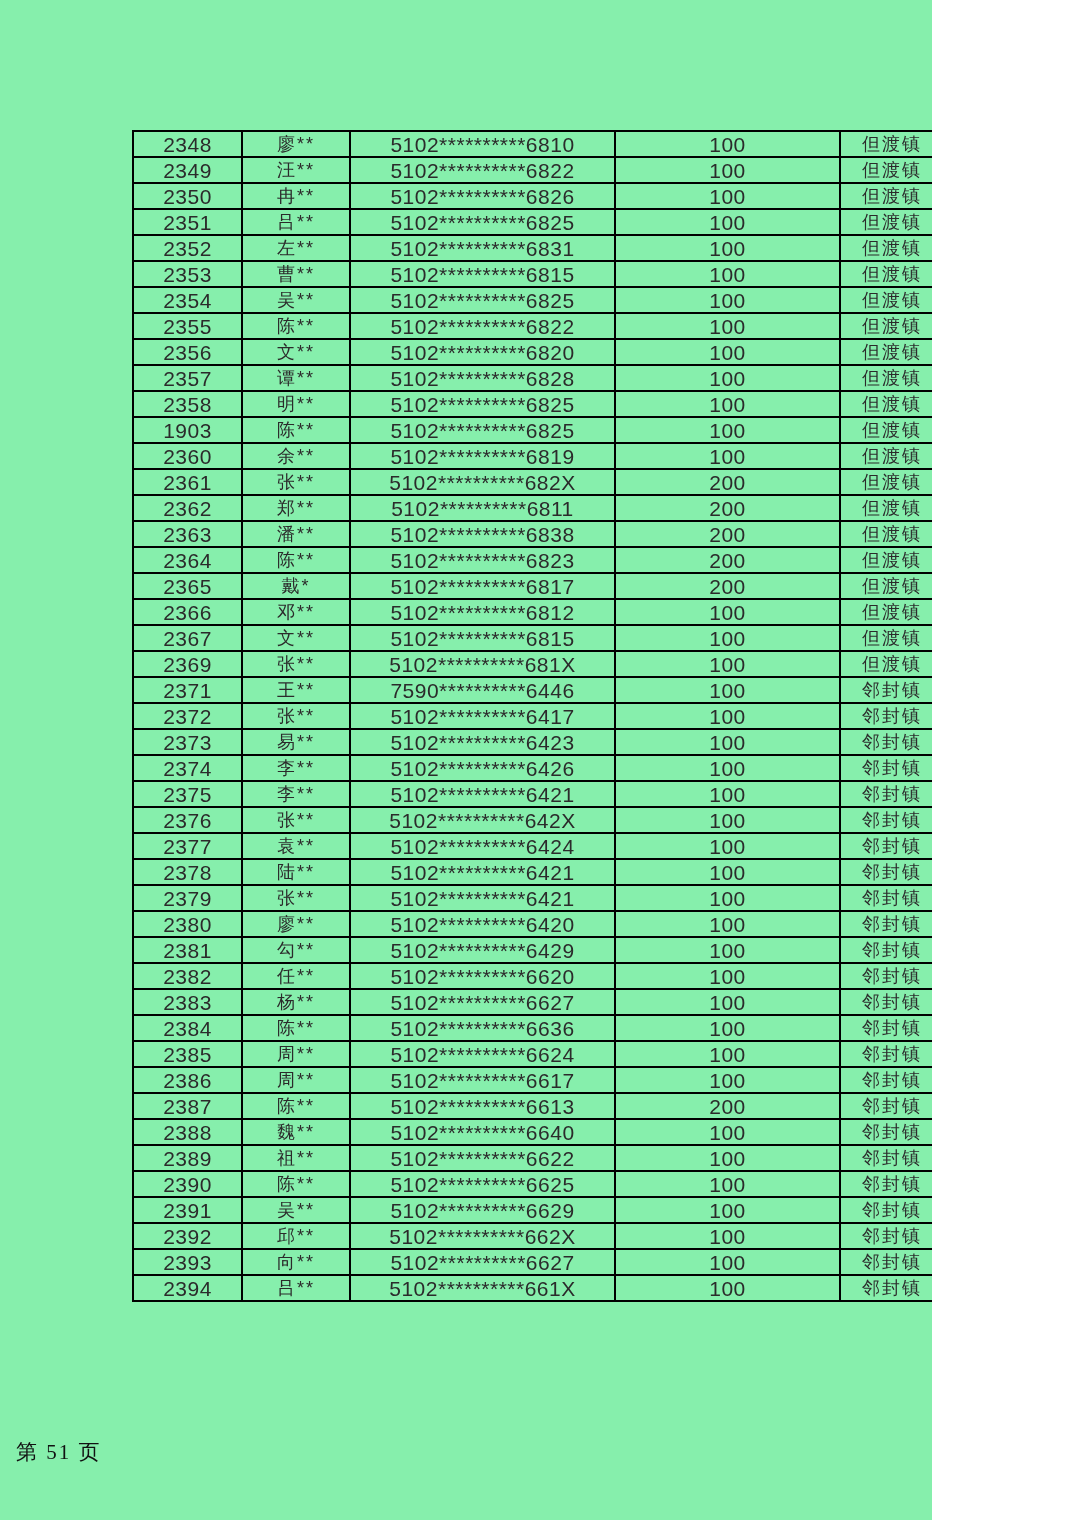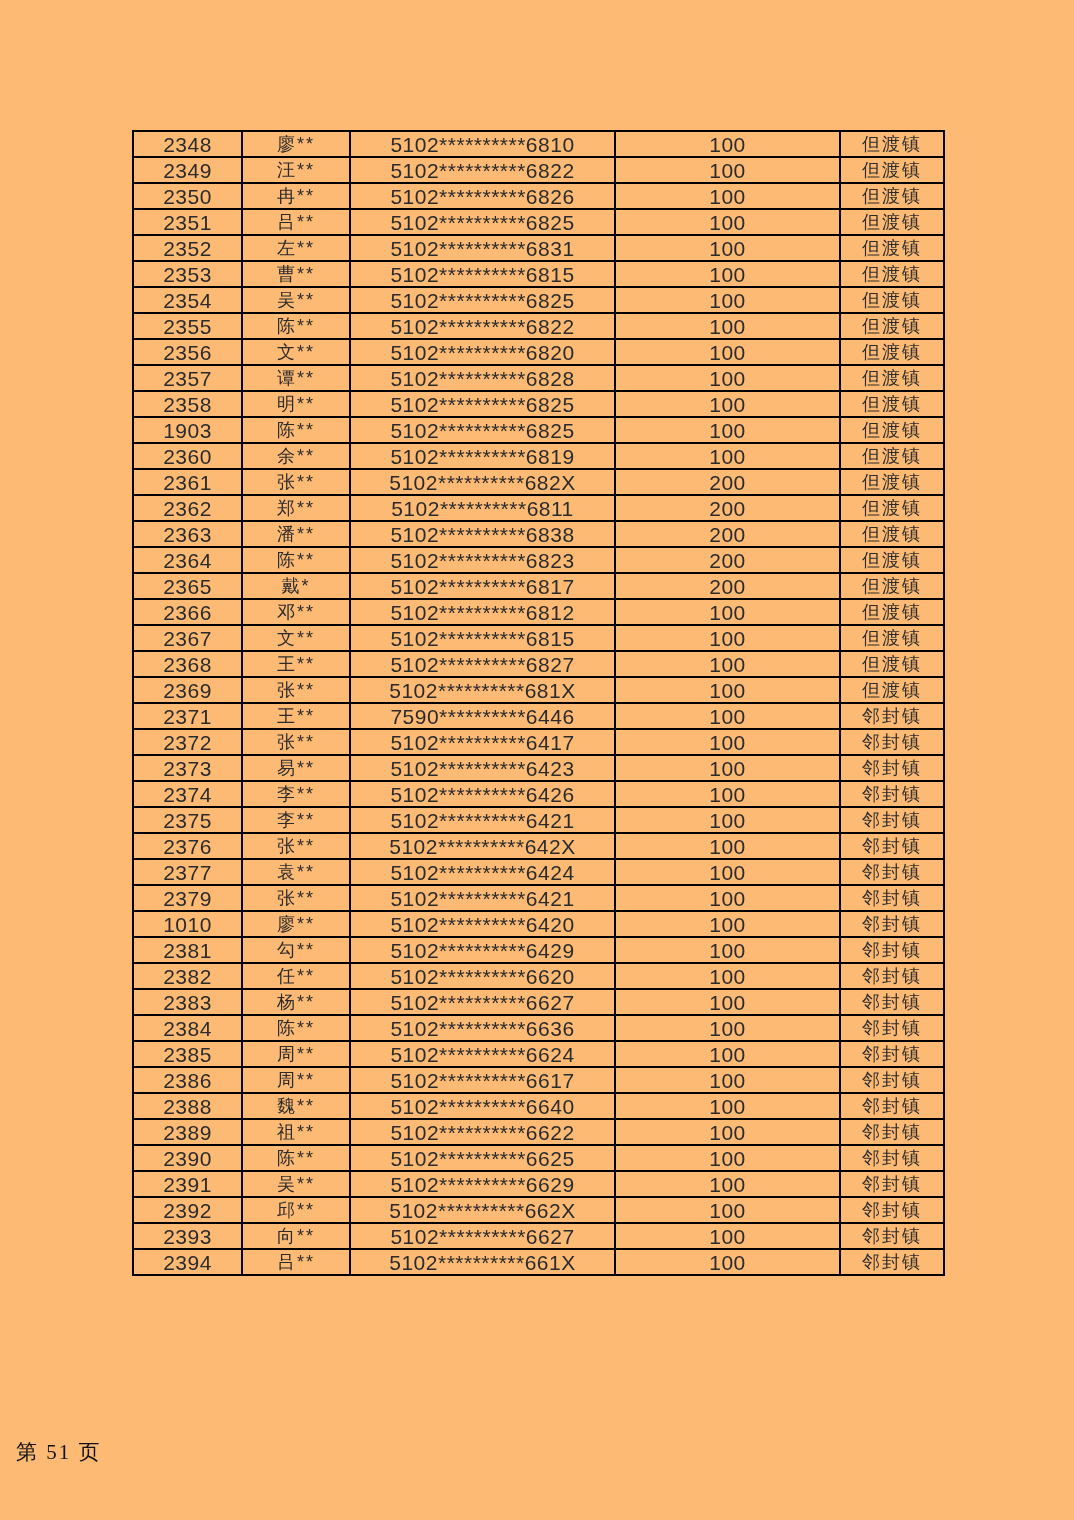--- a/index.html
+++ b/index.html
@@ -2,23 +2,23 @@
 <html><head>
 <meta charset="utf-8">
 <style>
   html, body {
     margin: 0;
     padding: 0;
     background: #ffffff;
   }
   .page {
     position: relative;
-    width: 1074px;
+    width: 932px;
     height: 1520px;
-    background: #fdba74;
+    background: #86efac;
     overflow: hidden;
     font-family: "Liberation Sans", sans-serif;
   }
   table.roster {
     position: absolute;
     left: 132px;
     top: 130px;
     width: 811px;
     border-collapse: collapse;
     table-layout: fixed;
@@ -204,27 +204,20 @@
           <td class="cjk">但渡镇</td>
         </tr>
         <tr>
           <td class="num">2367</td>
           <td class="cjk">文**</td>
           <td class="num">5102**********6815</td>
           <td class="num">100</td>
           <td class="cjk">但渡镇</td>
         </tr>
         <tr>
-          <td class="num">2368</td>
-          <td class="cjk">王**</td>
-          <td class="num">5102**********6827</td>
-          <td class="num">100</td>
-          <td class="cjk">但渡镇</td>
-        </tr>
-        <tr>
           <td class="num">2369</td>
           <td class="cjk">张**</td>
           <td class="num">5102**********681X</td>
           <td class="num">100</td>
           <td class="cjk">但渡镇</td>
         </tr>
         <tr>
           <td class="num">2371</td>
           <td class="cjk">王**</td>
           <td class="num">7590**********6446</td>
@@ -267,28 +260,35 @@
           <td class="cjk">邻封镇</td>
         </tr>
         <tr>
           <td class="num">2377</td>
           <td class="cjk">袁**</td>
           <td class="num">5102**********6424</td>
           <td class="num">100</td>
           <td class="cjk">邻封镇</td>
         </tr>
         <tr>
+          <td class="num">2378</td>
+          <td class="cjk">陆**</td>
+          <td class="num">5102**********6421</td>
+          <td class="num">100</td>
+          <td class="cjk">邻封镇</td>
+        </tr>
+        <tr>
           <td class="num">2379</td>
           <td class="cjk">张**</td>
           <td class="num">5102**********6421</td>
           <td class="num">100</td>
           <td class="cjk">邻封镇</td>
         </tr>
         <tr>
-          <td class="num">1010</td>
+          <td class="num">2380</td>
           <td class="cjk">廖**</td>
           <td class="num">5102**********6420</td>
           <td class="num">100</td>
           <td class="cjk">邻封镇</td>
         </tr>
         <tr>
           <td class="num">2381</td>
           <td class="cjk">勾**</td>
           <td class="num">5102**********6429</td>
           <td class="num">100</td>
@@ -323,20 +323,27 @@
           <td class="cjk">邻封镇</td>
         </tr>
         <tr>
           <td class="num">2386</td>
           <td class="cjk">周**</td>
           <td class="num">5102**********6617</td>
           <td class="num">100</td>
           <td class="cjk">邻封镇</td>
         </tr>
         <tr>
+          <td class="num">2387</td>
+          <td class="cjk">陈**</td>
+          <td class="num">5102**********6613</td>
+          <td class="num">200</td>
+          <td class="cjk">邻封镇</td>
+        </tr>
+        <tr>
           <td class="num">2388</td>
           <td class="cjk">魏**</td>
           <td class="num">5102**********6640</td>
           <td class="num">100</td>
           <td class="cjk">邻封镇</td>
         </tr>
         <tr>
           <td class="num">2389</td>
           <td class="cjk">祖**</td>
           <td class="num">5102**********6622</td>

